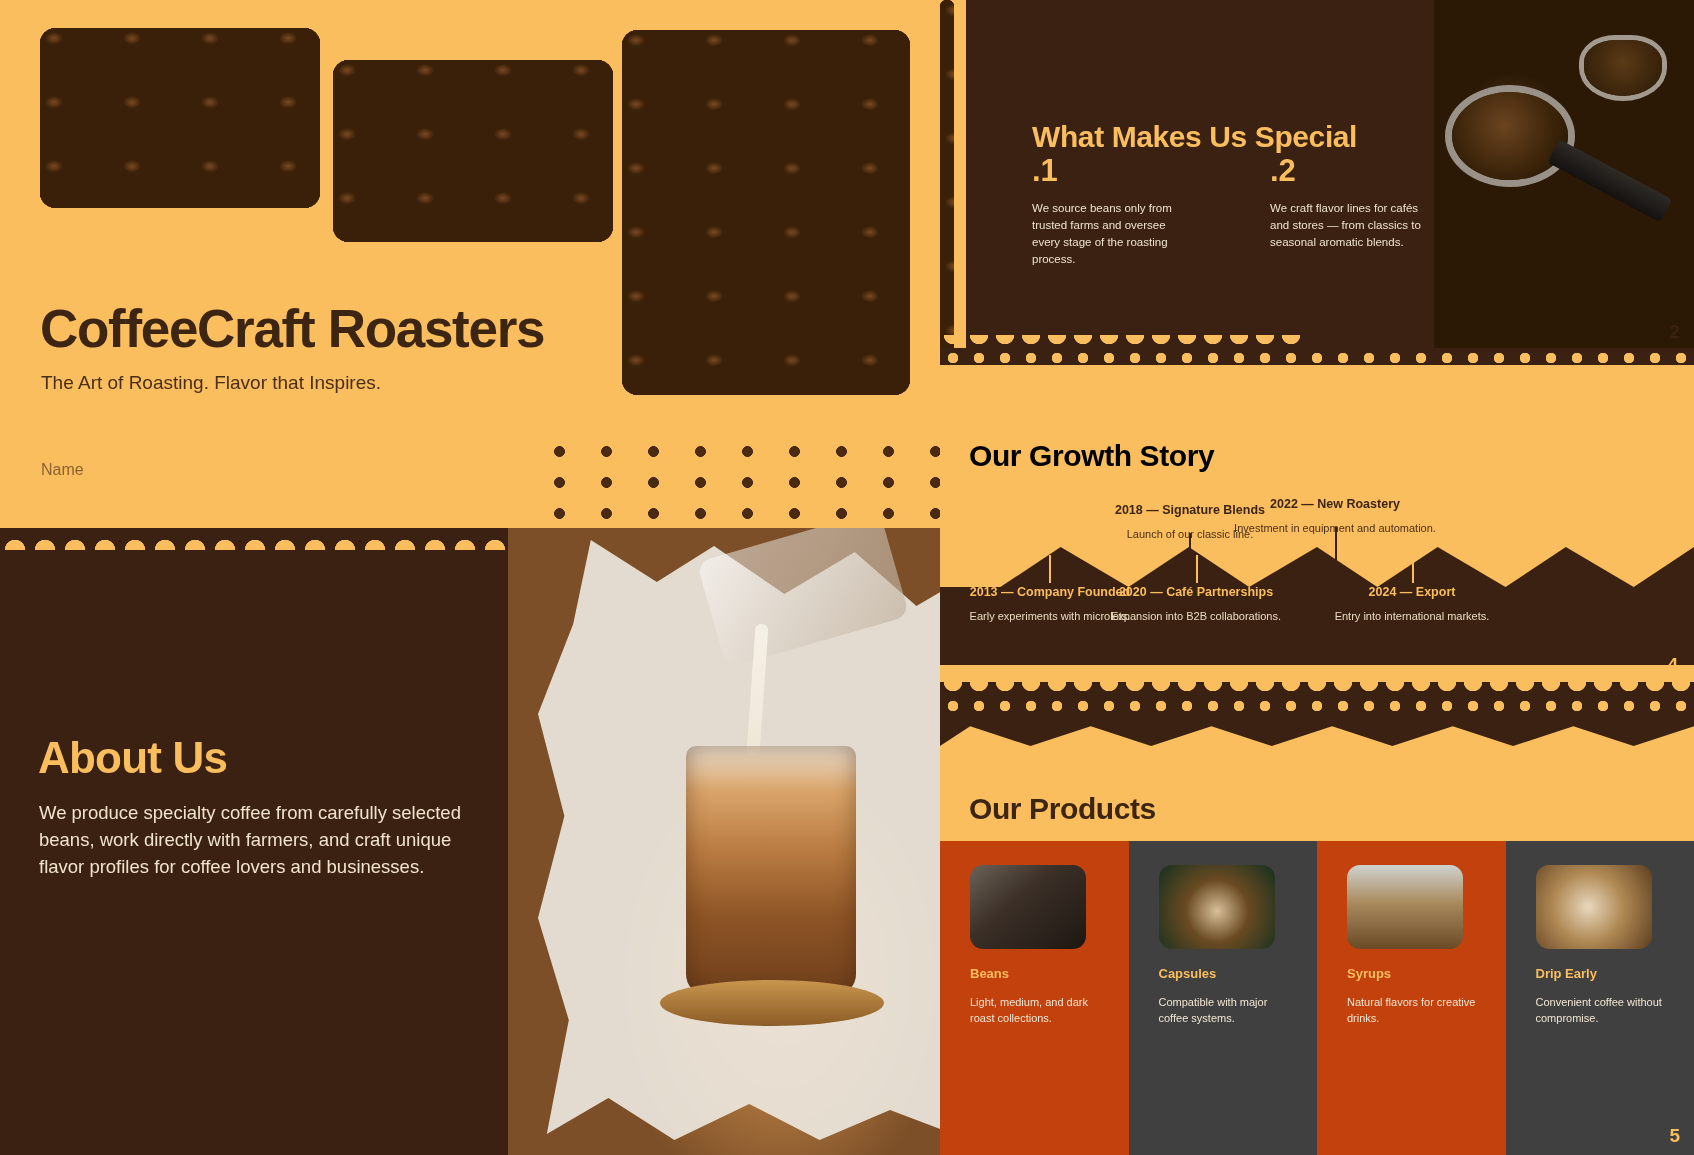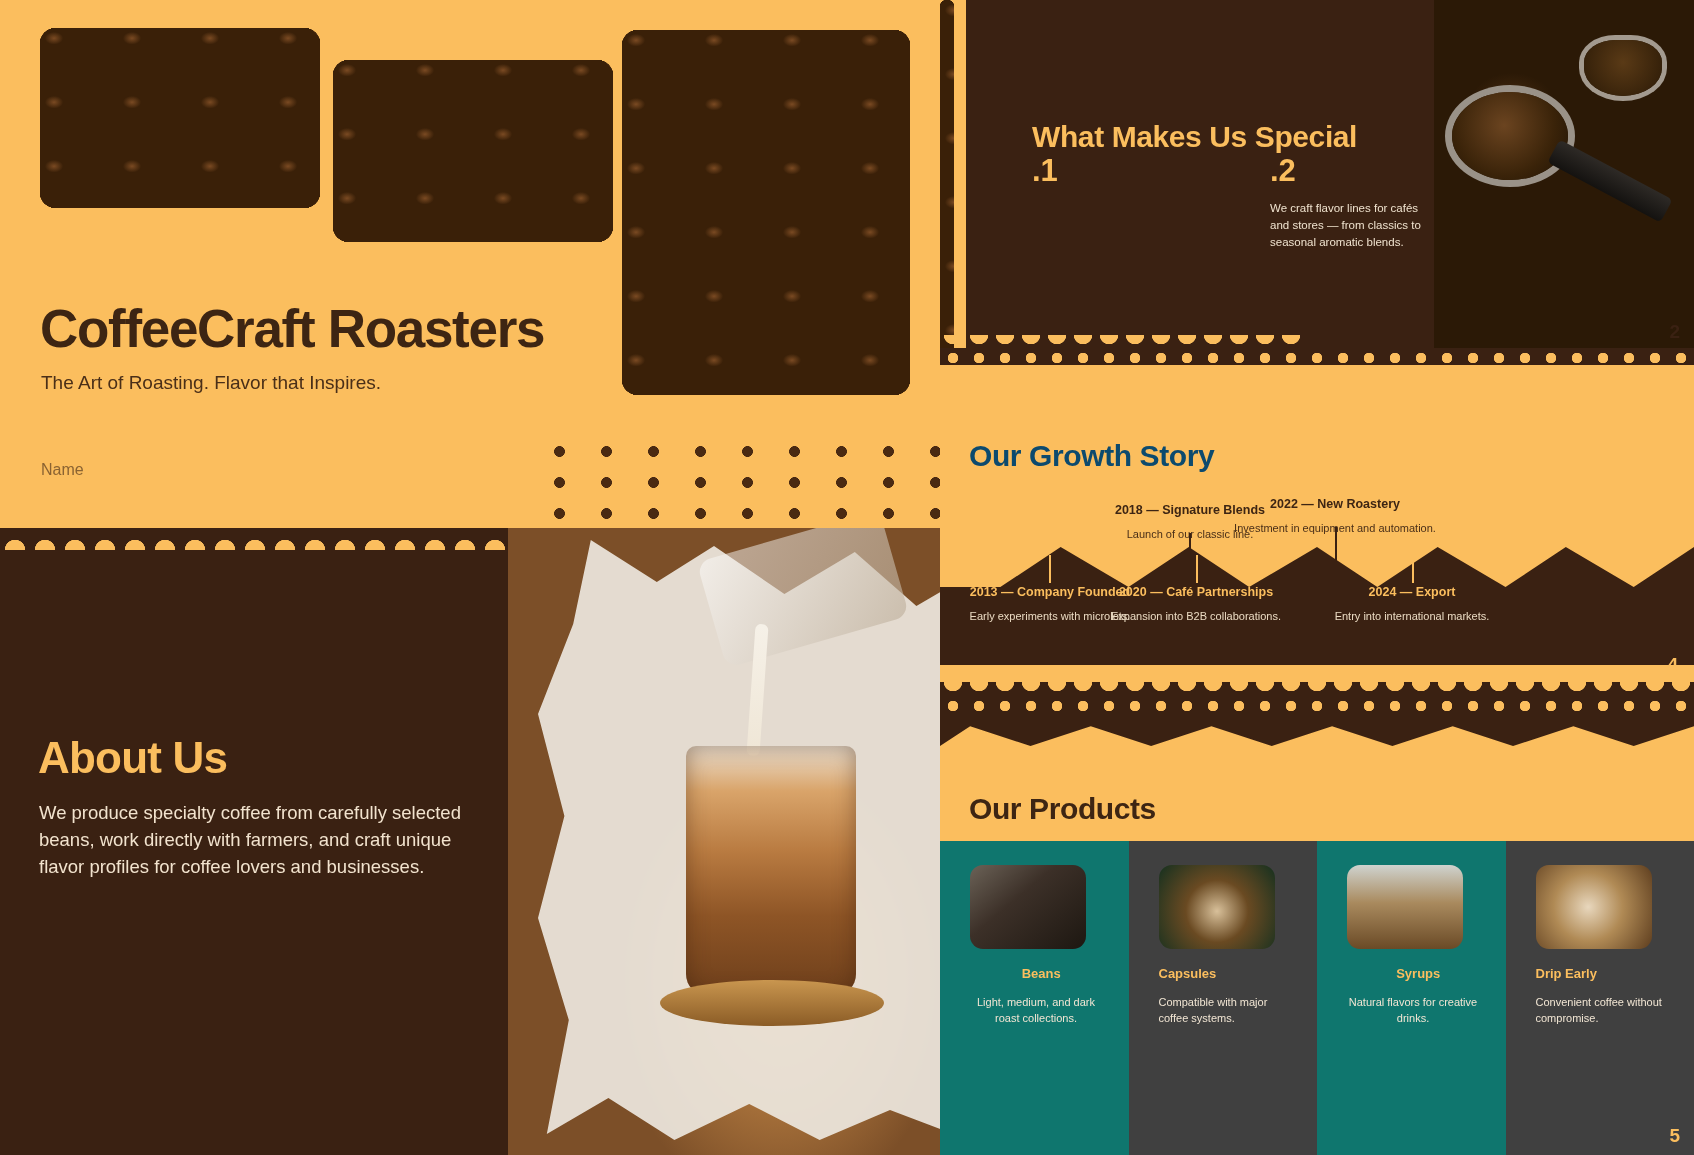--- a/index.html
+++ b/index.html
@@ -179,21 +179,21 @@
   .dot-band {
     position: absolute; background: #3A2112;
     background-image: radial-gradient(circle, #FBBE5E 5px, transparent 5.5px);
     background-size: 26px 18px; background-position: center;
   }
 
   
   #slide-growth { left: 940px; top: 365px; width: 754px; height: 337px; }
   .gr-title {
     position: absolute; left: 29px; top: 74px;
-    font-size: 30px; font-weight: bold; color: #0c4a6e; letter-spacing: -0.4px;
+    font-size: 30px; font-weight: bold; color: #000000; letter-spacing: -0.4px;
   }
   .zigzag {
     position: absolute; left: 0; top: 182px; width: 754px; height: 118px;
     background: #3A2112;
     clip-path: polygon(0% 34%, 8% 34%, 16% 0%, 25% 34%, 33% 0%, 41% 34%,
                        50% 0%, 58% 34%, 66% 0%, 75% 34%, 83% 0%, 92% 34%,
                        100% 0%, 100% 100%, 0% 100%);
   }
   .tl-tick {
     position: absolute; width: 2px; background: #3A2112;
@@ -224,21 +224,21 @@
   }
   .pr-title {
     position: absolute; left: 29px; top: 80px;
     font-size: 30px; font-weight: bold; color: #3D2513; letter-spacing: -0.4px;
   }
   .pr-cards {
     position: absolute; left: 0; top: 129px; width: 754px; height: 314px;
     display: flex;
   }
   .pr-card { flex: 1; position: relative; padding: 18px 16px; }
-  .pr-card.dark { background: #0f766e; text-align: center; }
+  .pr-card.dark { background: #c2410c; }
   .pr-card.mid  { background: #404040; }
   .pr-thumb {
     width: 116px; height: 84px; border-radius: 13px; overflow: hidden;
     margin: 6px 0 0 14px;
   }
   .th1 { background: linear-gradient(140deg,#6b6257 0%,#3c3028 40%,#1d1711 100%); }
   .th2 { background: radial-gradient(circle at 50% 55%, #d8c09a 0%, #6a4a22 42%, #14301f 100%); }
   .th3 { background: linear-gradient(180deg,#cfd3cf 0%,#a98a5e 45%,#6a4a26 100%); }
   .th4 { background: radial-gradient(circle at 45% 50%, #e8d7bd 0%, #b08a55 45%, #5d3d1e 100%); }
   .pr-name {
@@ -298,20 +298,21 @@
       <div class="portafilter-handle"></div>
       <div class="scoop"></div>
       <div class="pagenum" style="right:14px; bottom:12px; color:#3A2112;">2</div>
     </div>
 
     <div class="sp-title">What Makes Us Special</div>
 
     <div class="sp-items">
       <div class="sp-item">
         <div class="sp-num">.1</div>
+        <div class="sp-text">We source beans only from trusted farms and oversee every stage of the roasting process.</div>
       </div>
       <div class="sp-item">
         <div class="sp-num">.2</div>
         <div class="sp-text">We craft flavor lines for cafés and stores — from classics to seasonal aromatic blends.</div>
       </div>
     </div>
 
     <div class="scallop-bot-sp"></div>
   </div>
 

